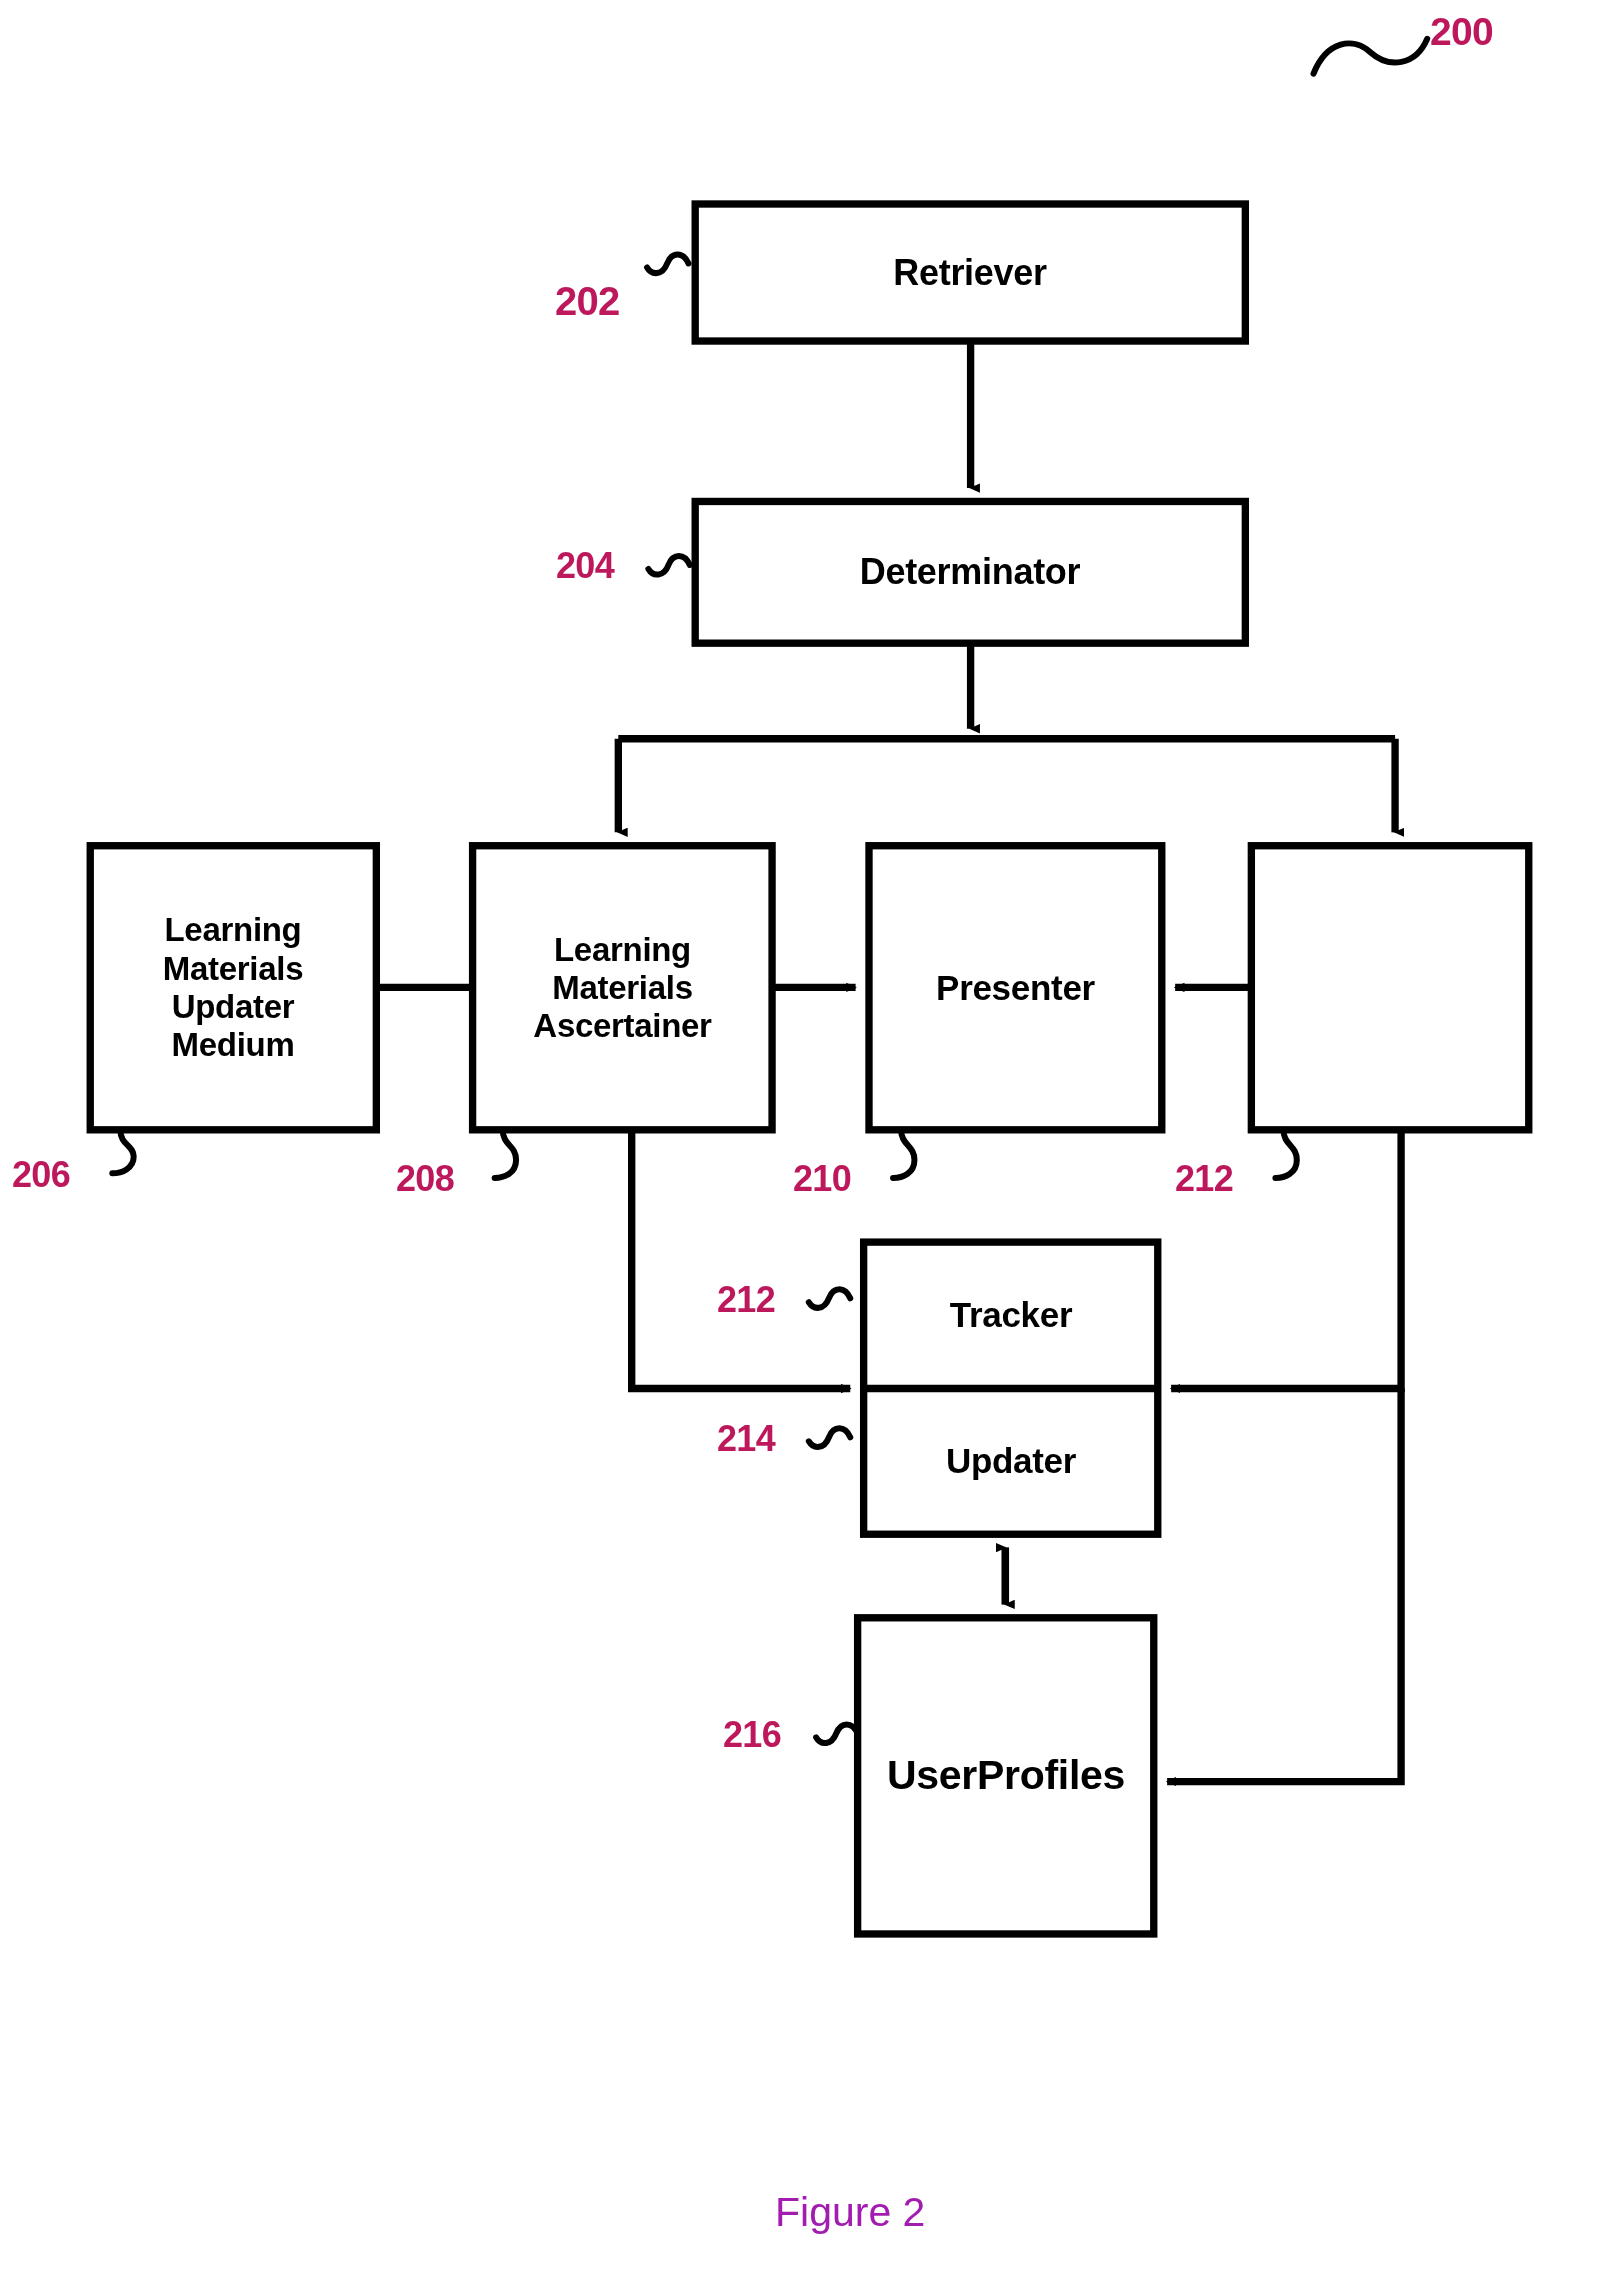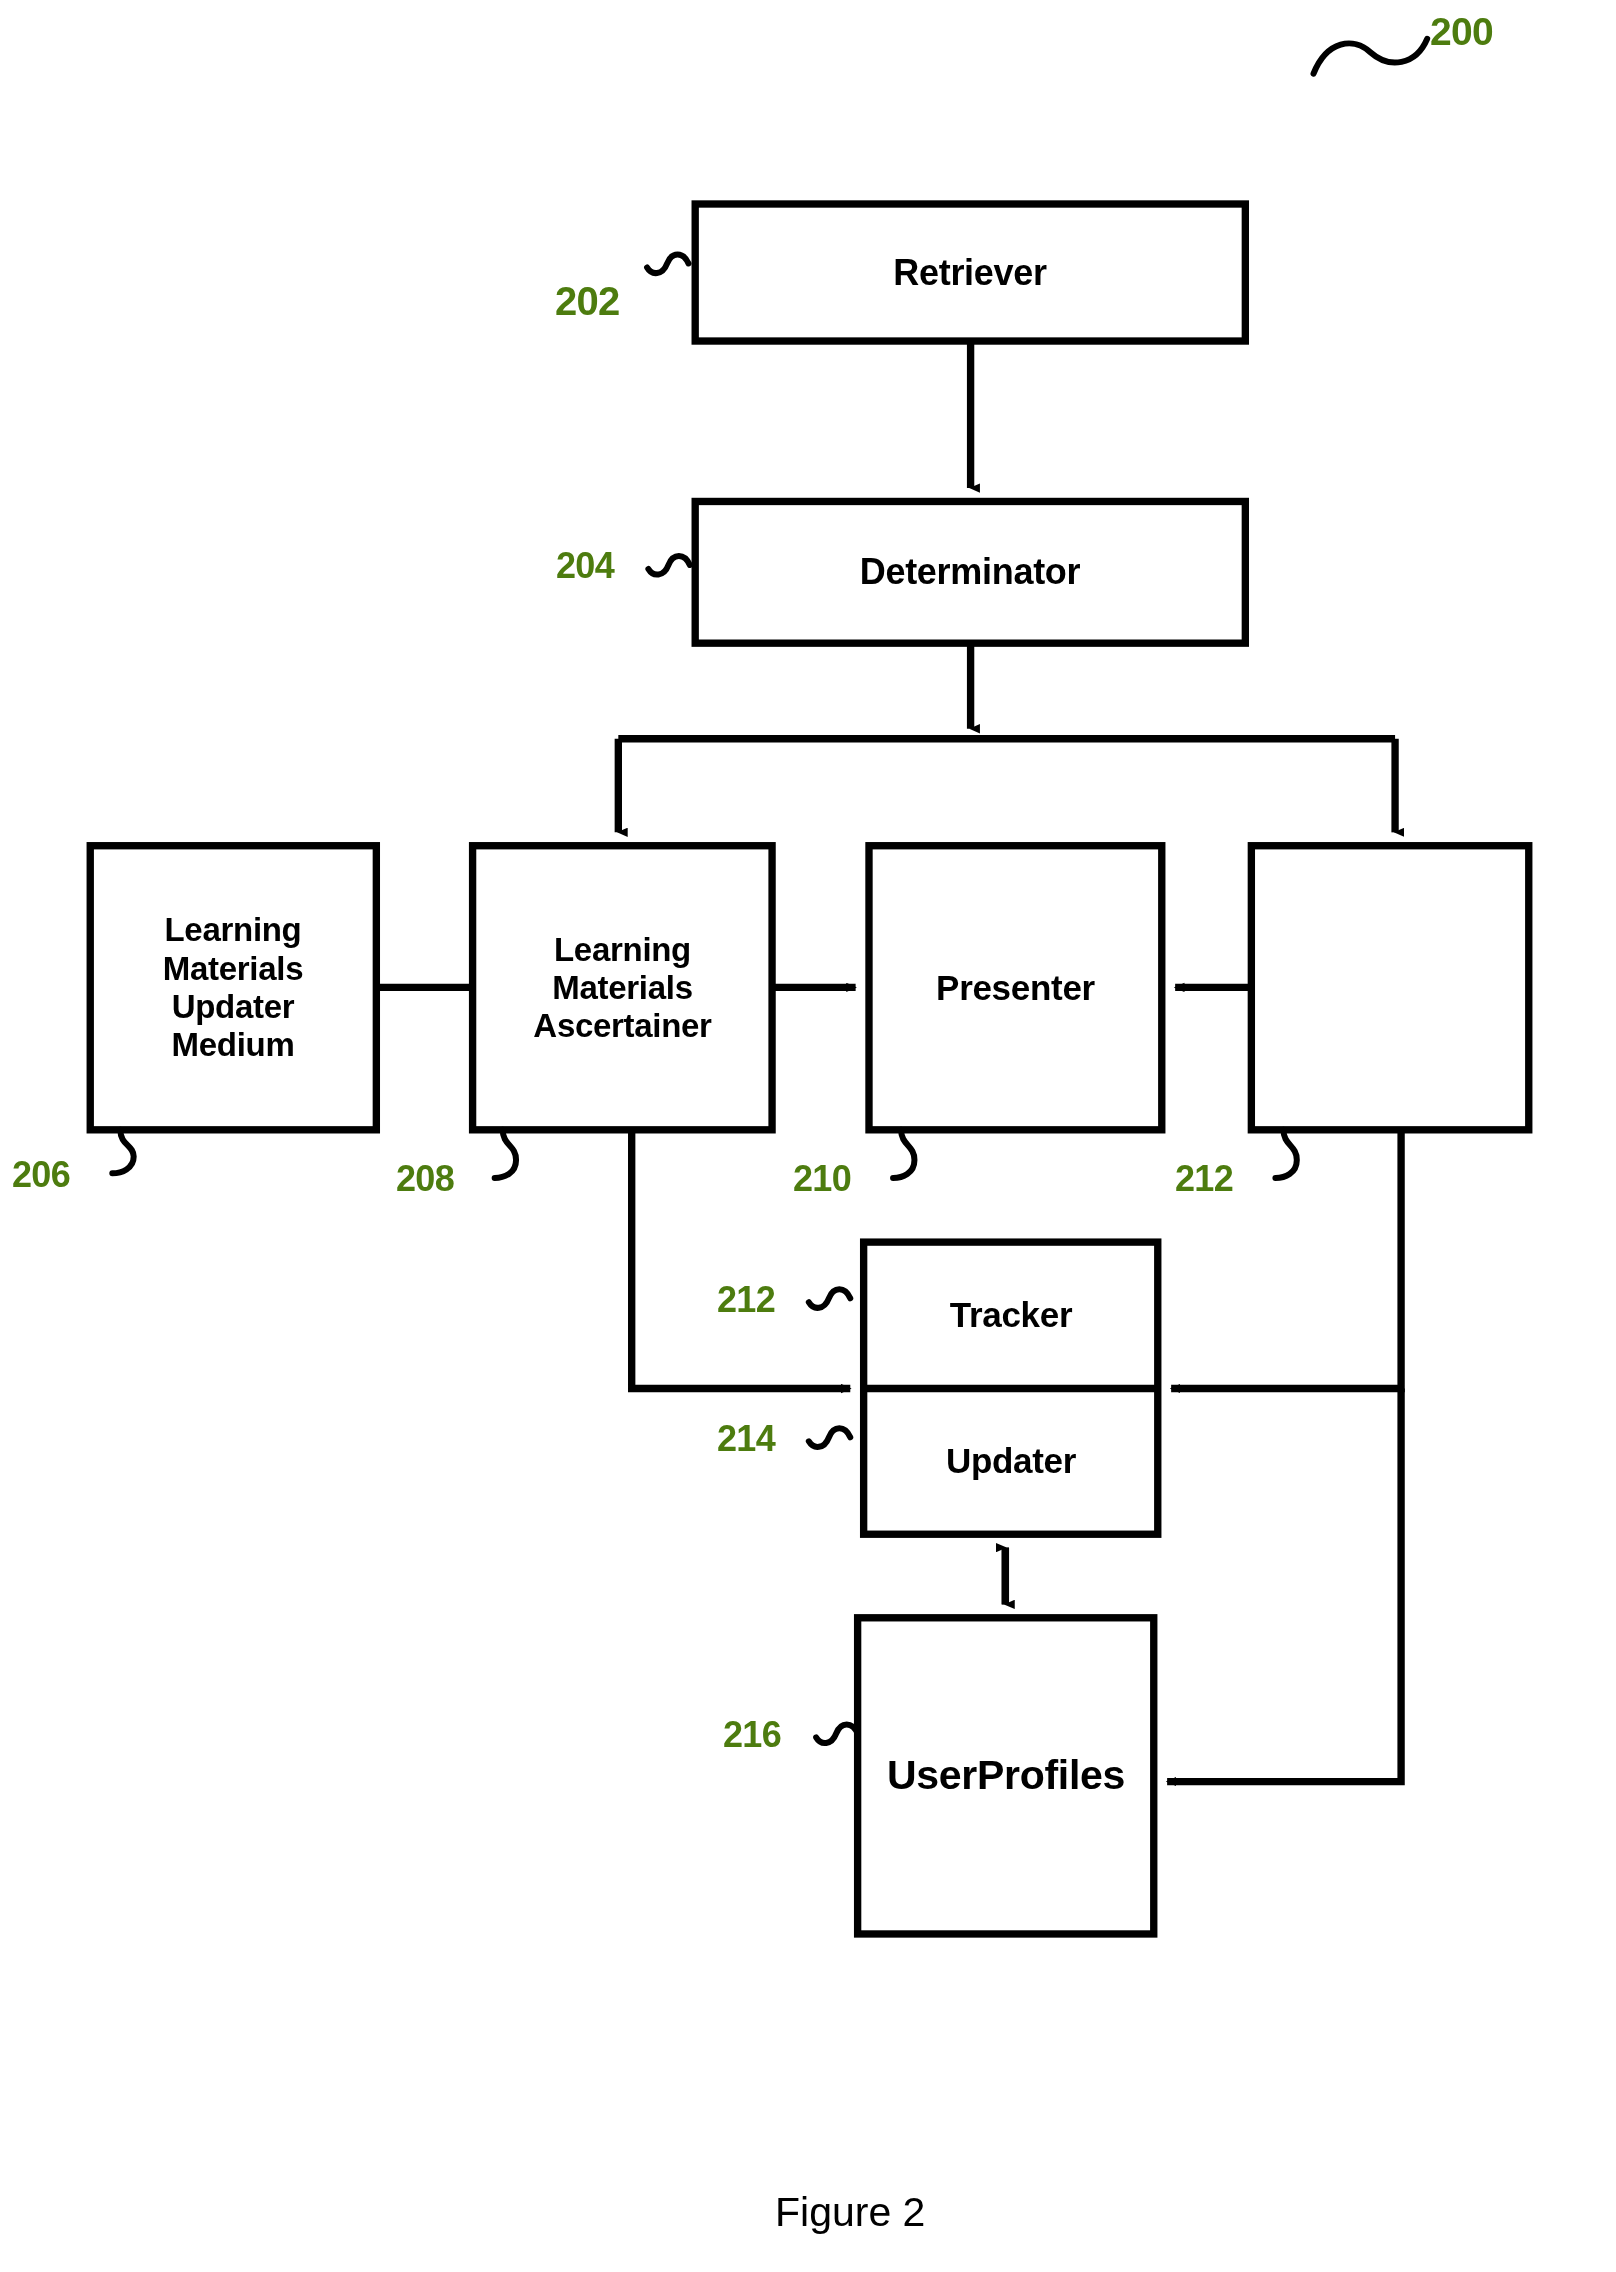--- a/index.html
+++ b/index.html
@@ -32,29 +32,29 @@
     text-align: right;
     color: #000000;
     font-weight: 700;
     font-family: "Liberation Sans", sans-serif;
     line-height: 1.16;
     letter-spacing: -0.3px;
     pointer-events: none;
   }
   .ref-num {
     position: absolute;
-    color: #4d7c0f;
+    color: #be185d;
     font-weight: 700;
     font-family: "Liberation Sans", sans-serif;
     letter-spacing: -0.7px;
     white-space: nowrap;
   }
   .fig-caption {
     position: absolute;
-    color: #000000;
+    color: #a21caf;
     font-family: "Liberation Sans", sans-serif;
     font-weight: 400;
     white-space: nowrap;
   }
 </style>
 </head>
 <body>
 
 <div id="page">
 

